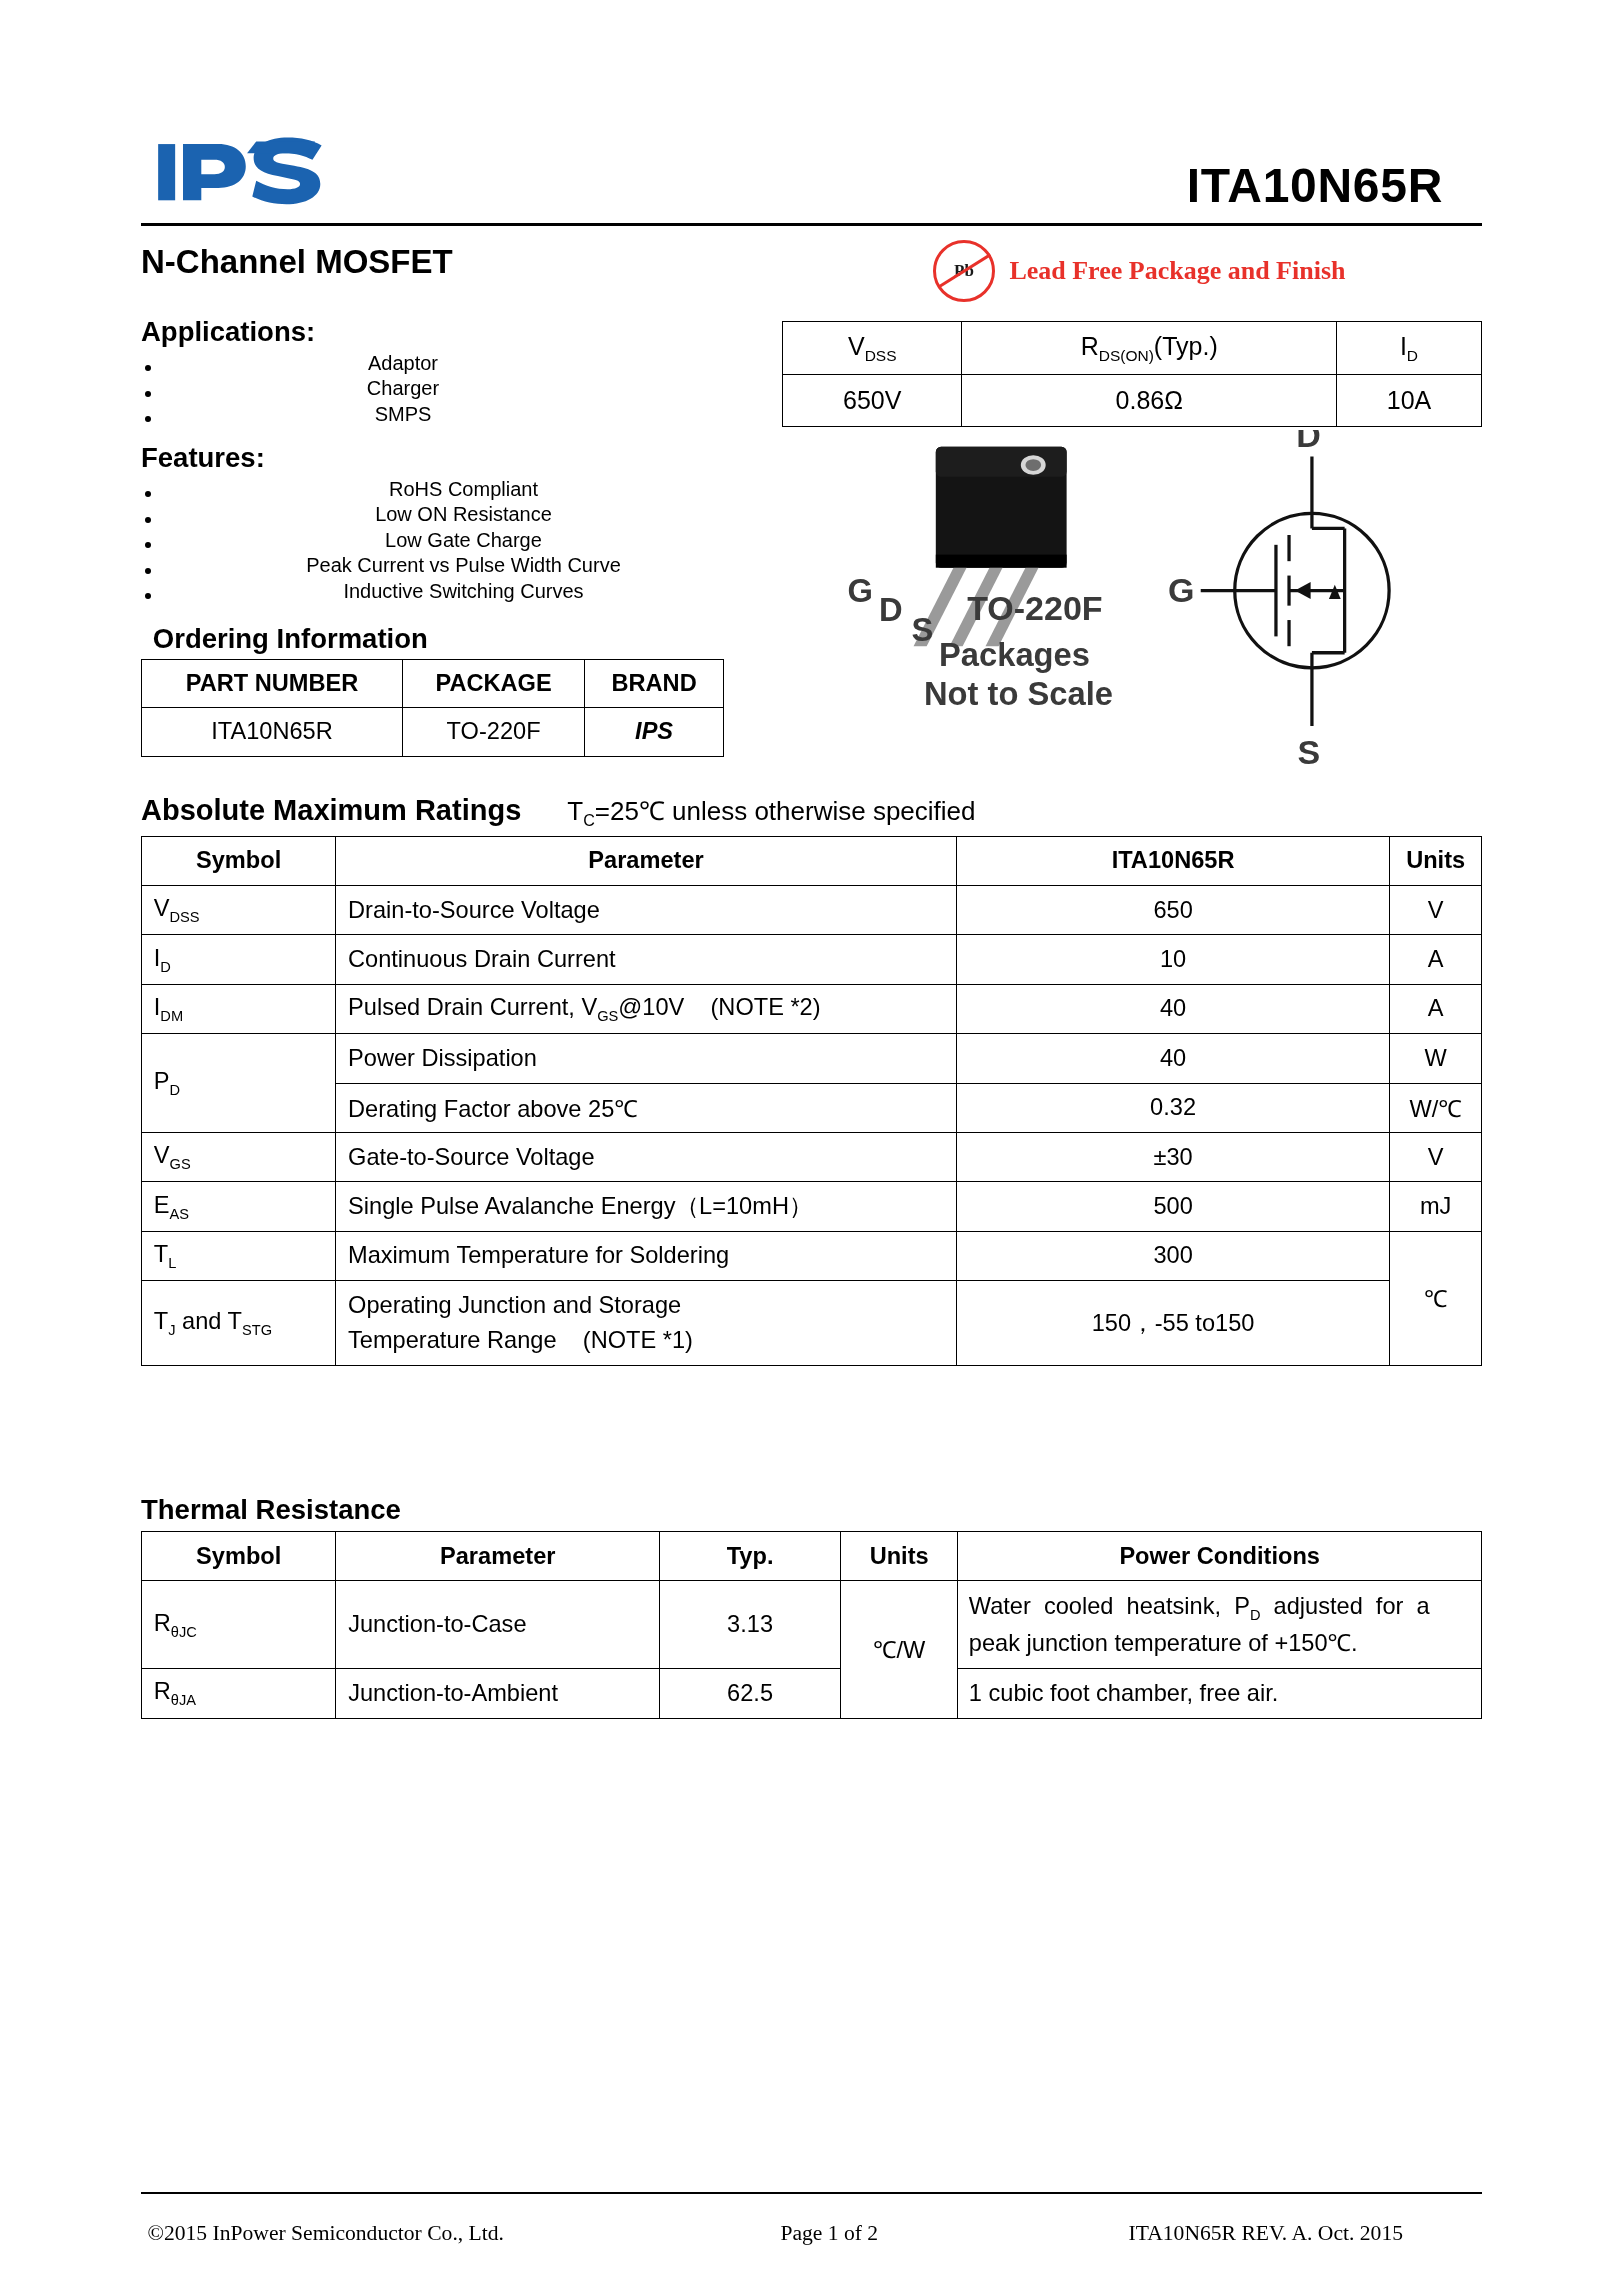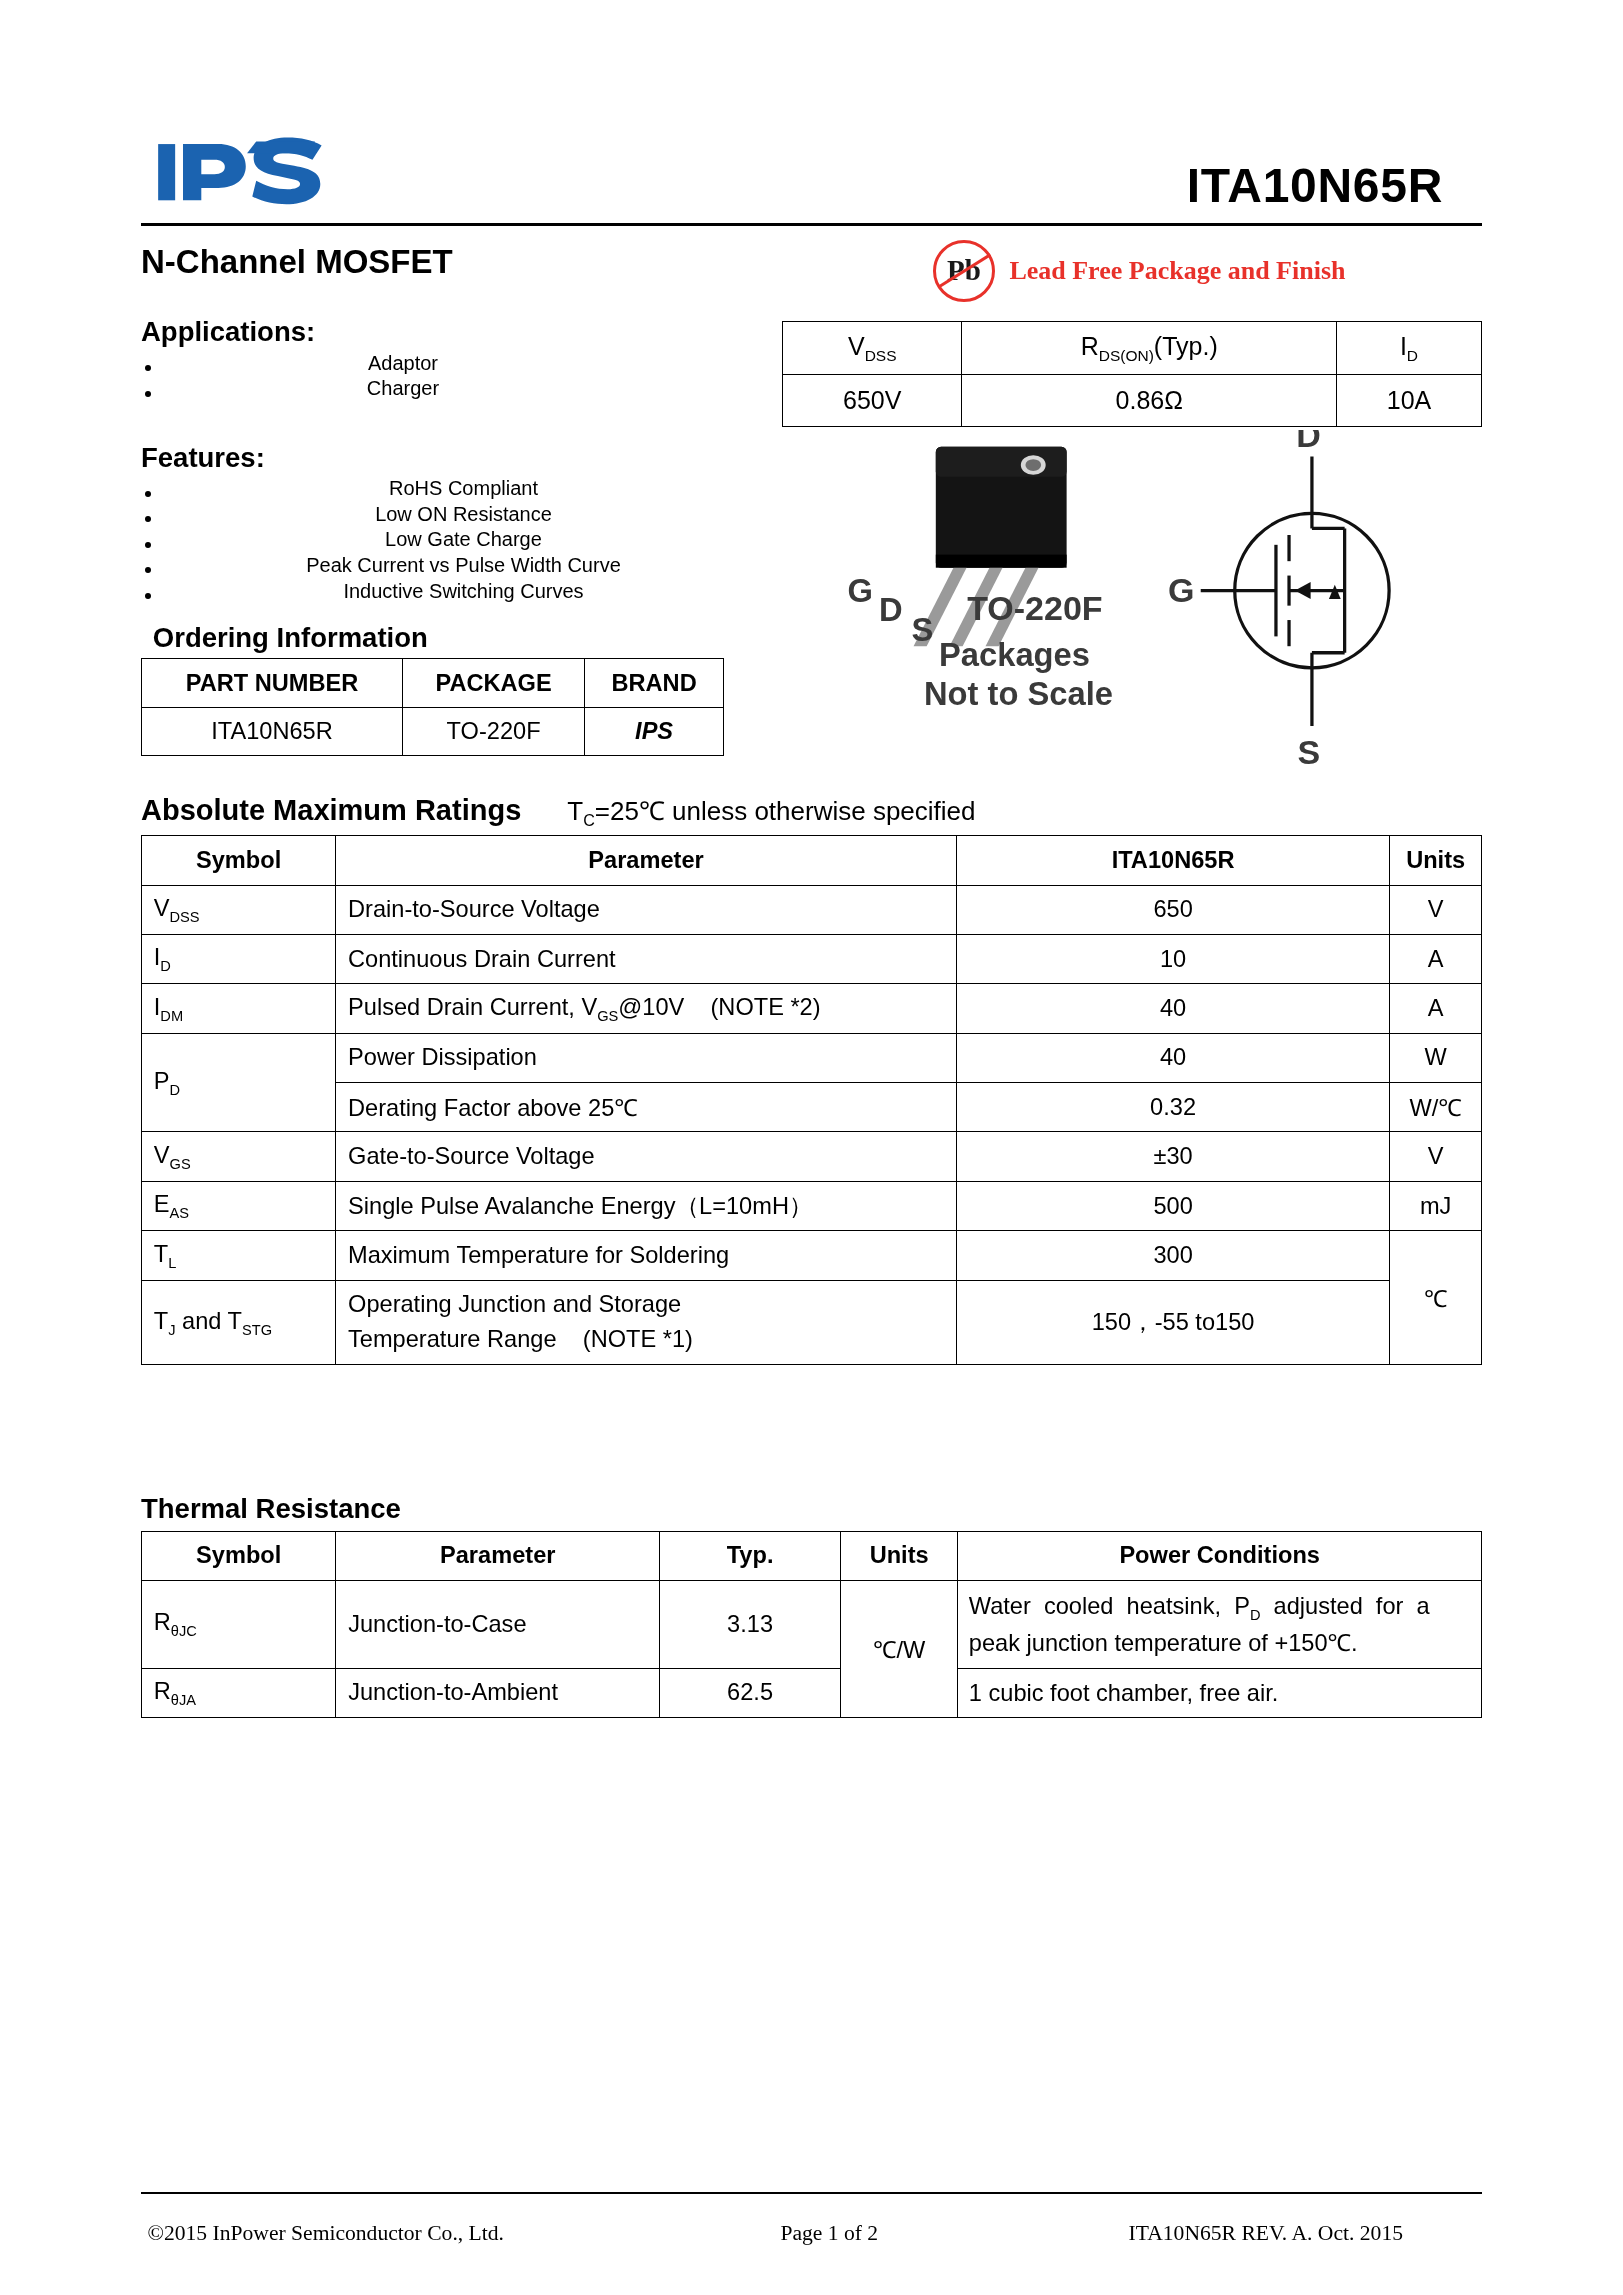--- a/index.html
+++ b/index.html
@@ -99,21 +99,21 @@
   }
   .pb-circle {
     position: relative;
     width: 56px;
     height: 56px;
     border: 3.3px solid #e8312a;
     border-radius: 50%;
     display: flex;
     align-items: center;
     justify-content: center;
-    font-size: 29px;
+    font-size: 17px;
     font-weight: bold;
     color: #1a1a1a;
     font-family: "Liberation Serif", serif;
   }
   .pb-circle::after {
     content: "";
     position: absolute;
     left: -1.3px;
     top: 26px;
     width: 60px;
@@ -247,20 +247,21 @@
       </div>
     </div>
   </div>
 
   <div class="twocol">
     <div class="left-col">
       <h2 class="section">Applications:</h2>
       <ul class="bullets">
         <li>Adaptor</li>
         <li>Charger</li>
+        <li>SMPS</li>
       </ul>
     </div>
     <div class="right-col">
       <table class="spec-table">
         <tbody>
             <tr>
           <td>V<sub>DSS</sub></td>
           <td>R<sub>DS(ON)</sub>(Typ.)</td>
           <td>I<sub>D</sub></td>
         </tr>

